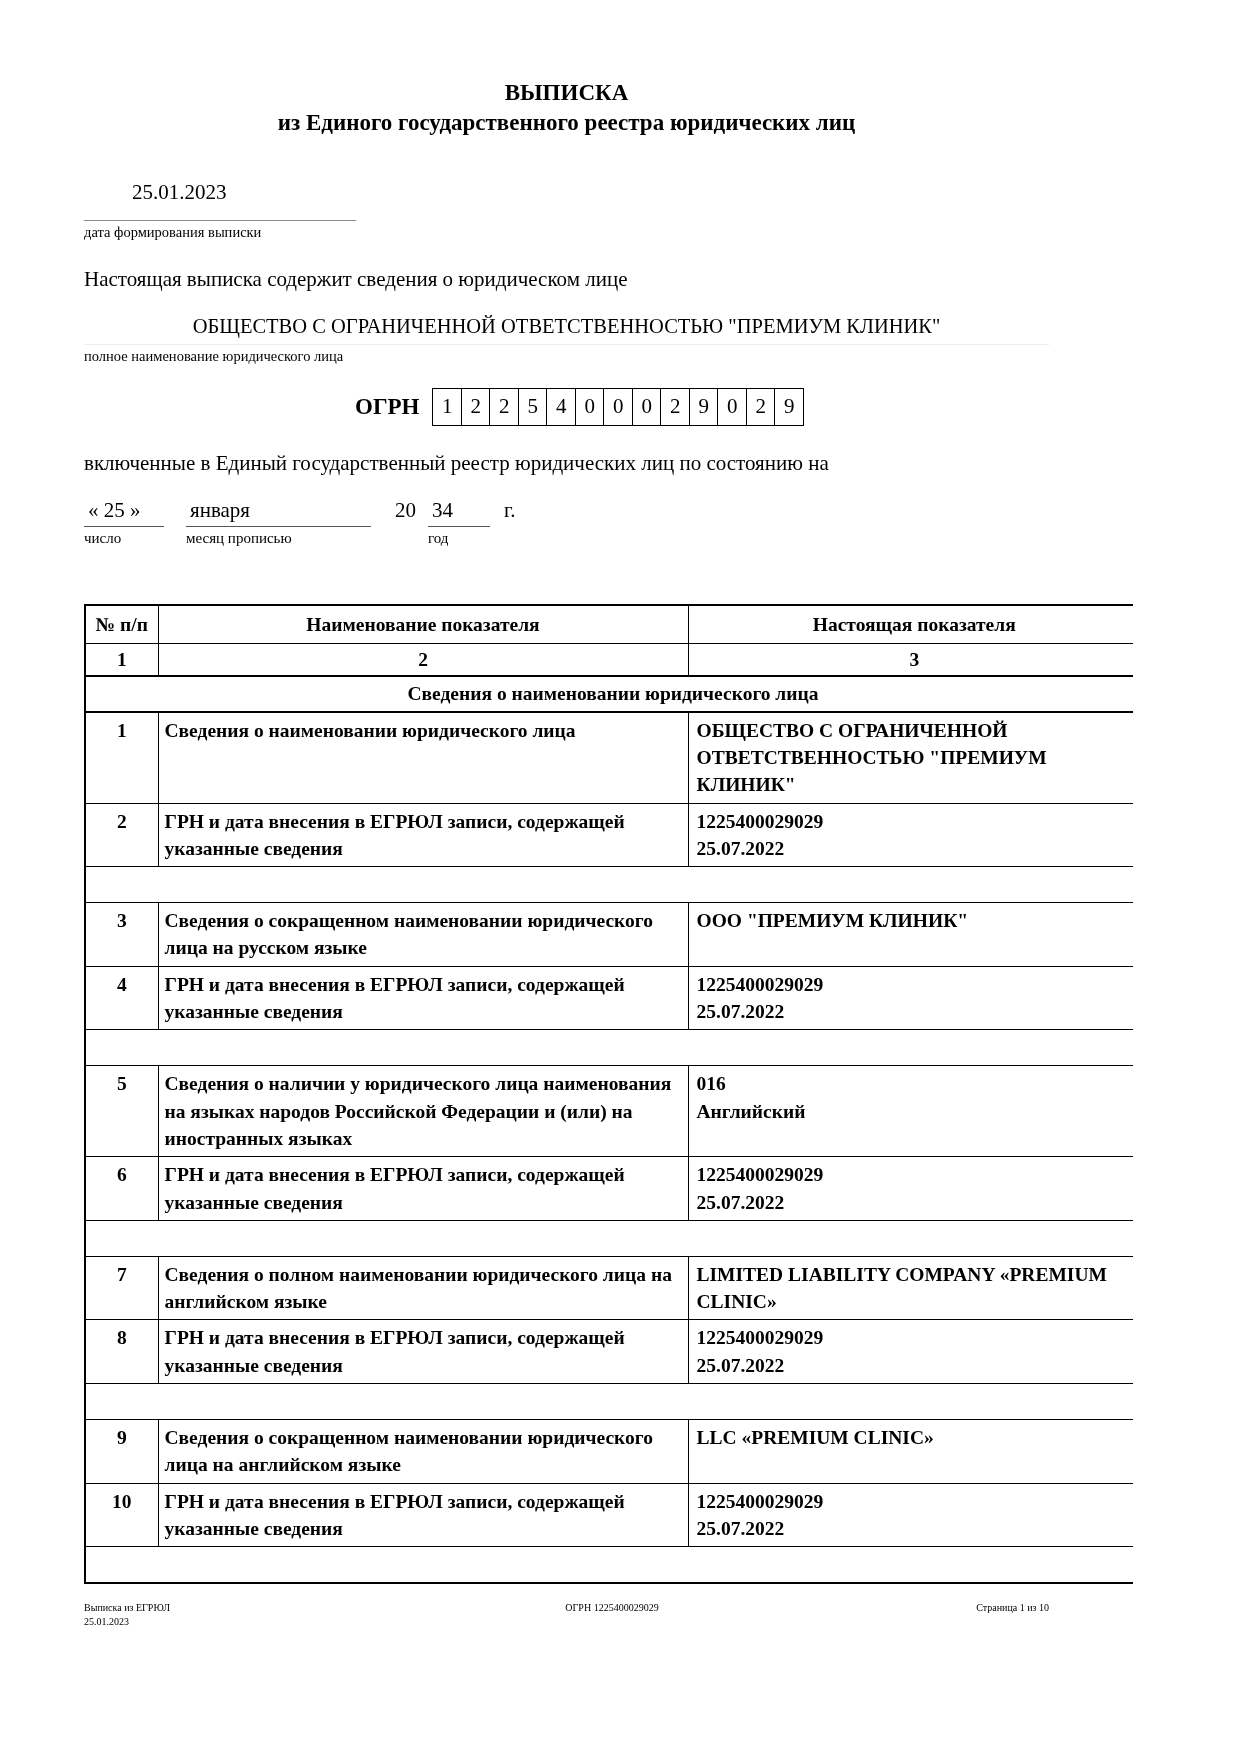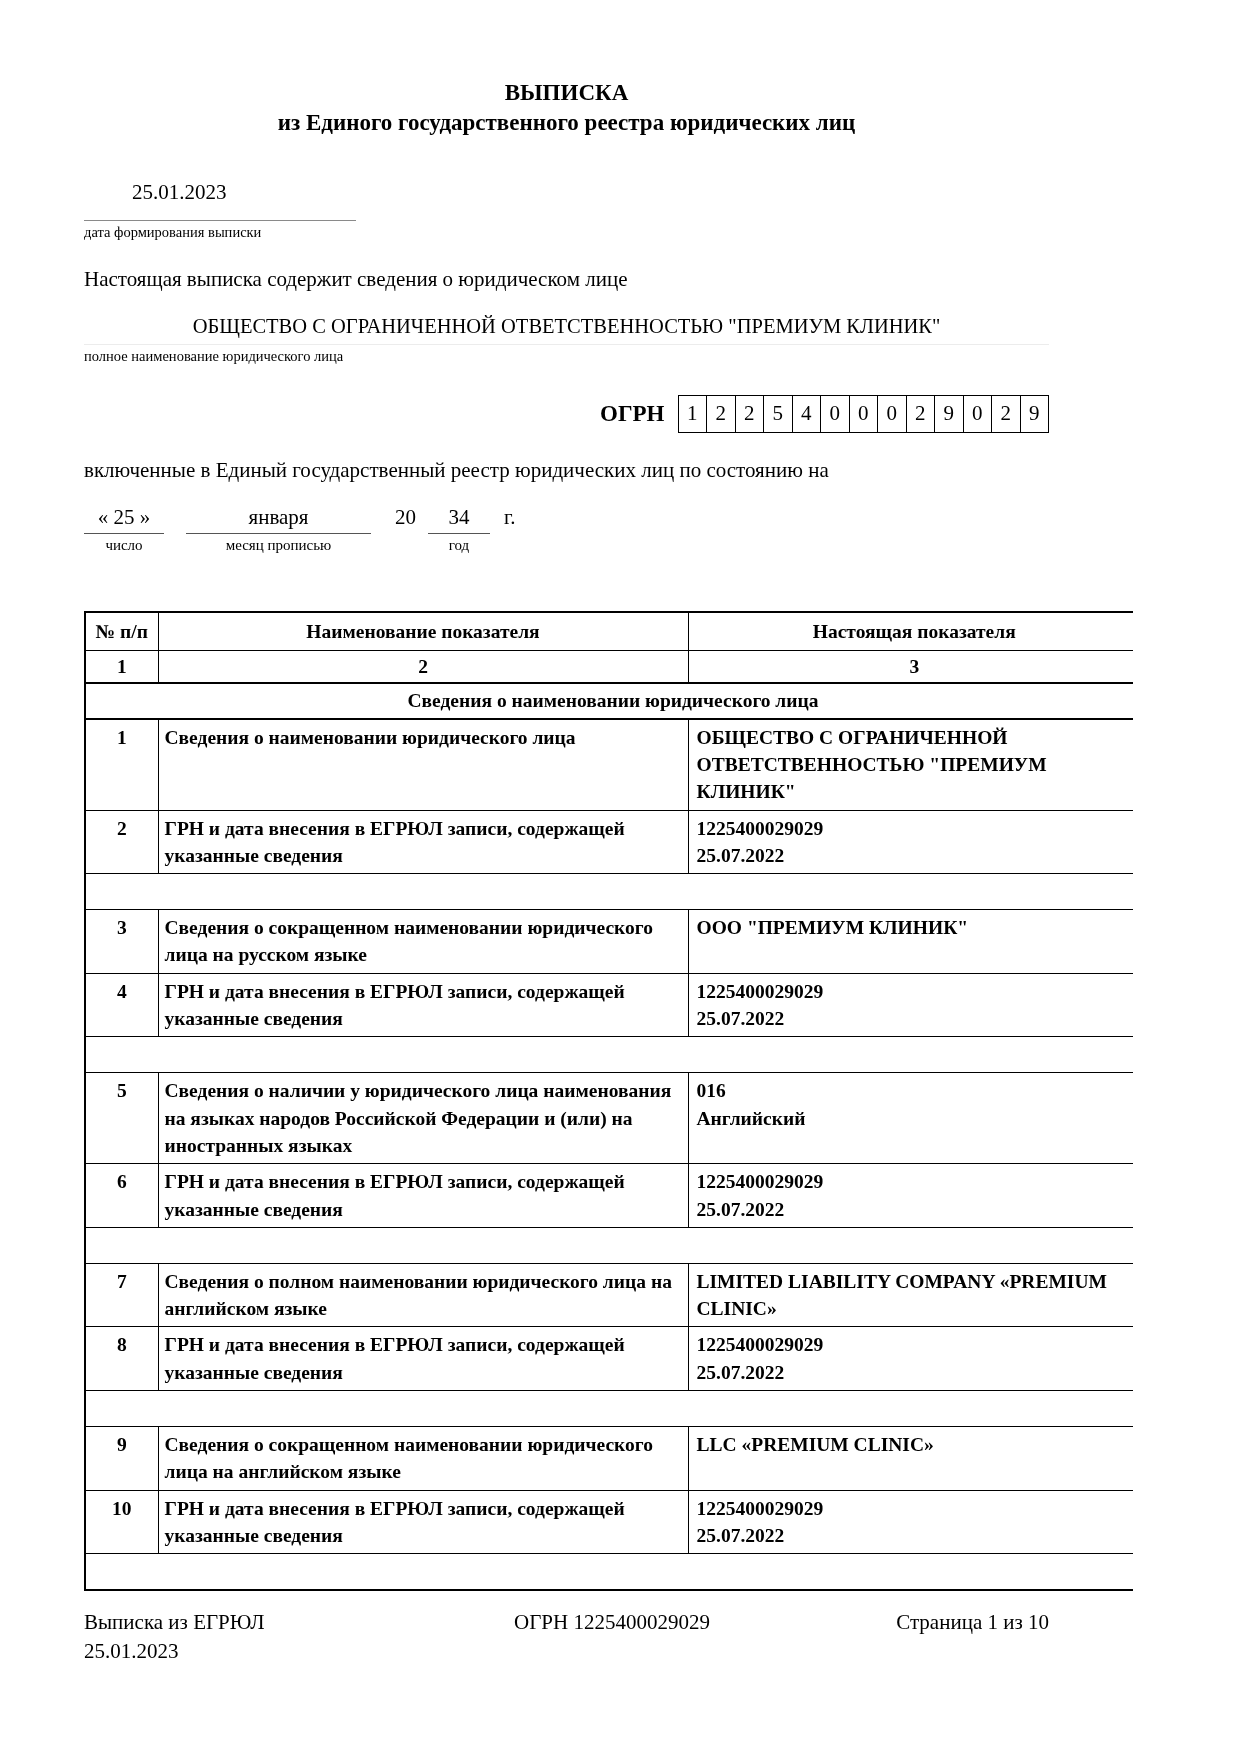--- a/index.html
+++ b/index.html
@@ -25,37 +25,37 @@
   .formation-label { margin-top:3px; font-size:14.5px; }
 
   
   .intro { margin-top:26px; font-size:21px; }
 
   
   .company-name { margin-top:23px; text-align:center; font-size:20.5px; padding-bottom:6px; border-bottom:1px solid #ececec; }
   .company-label { margin-top:3px; text-align:left; font-size:14.5px; }
 
   
-  .ogrn-row { margin-top:30px; margin-left:271px; display:flex; align-items:center;justify-content:flex-end; }
+  .ogrn-row { margin-top:23px; margin-left:271px; display:flex; align-items:center; }
   .ogrn-label { font-size:23px; font-weight:bold; margin-right:13px; }
   .ogrn-boxes { display:flex; }
   .ogrn-box {
     width:29.5px; height:38px;
     border:1px solid #000; margin-left:-1px;
     display:flex; align-items:center; justify-content:center;
     font-size:21px;
   }
   .ogrn-box:first-child { margin-left:0; }
 
   
   .included { margin-top:25px; font-size:21px; }
 
   
   .date-row { margin-top:22px; display:flex; align-items:flex-start; }
-  .df { text-align:center; }
+  .df { }
   .df-line { font-size:21px; padding:0 4px 3px 4px; border-bottom:1px solid #555; white-space:nowrap; }
   .df-label { font-size:15px; margin-top:3px; }
   .df-day { min-width:80px; }
   .df-month { min-width:185px; margin-left:22px; }
   .df-century { font-size:21px; margin-left:24px; padding-bottom:3px; }
   .df-year { min-width:62px; margin-left:12px; }
   .df-suffix { font-size:21px; margin-left:14px; padding-bottom:3px; }
 
   
   table.reg {
@@ -78,21 +78,21 @@
   tr.head-row th { text-align:center; padding:5px 4px; height:38px; vertical-align:middle; }
   tr.colnum-row td { text-align:center; padding:2px 4px; height:30px; border-bottom:2px solid #000; }
   tr.section-row td { text-align:center; font-weight:bold; padding:3px 4px; height:33px; border-bottom:2px solid #000; }
   td.cell-num { text-align:center; padding:4px 2px; }
   td.cell-name { padding:4px 6px; }
   td.cell-value { padding:4px 8px; white-space:pre-line; }
   tr.data-row td { height:62px; }
   tr.spacer-row td { height:36px; border-left:2px solid #000; border-right:2px solid #000; }
 
   
-  .footer { margin-top:17px; display:flex; font-size:21px; line-height:1.4; }
+  .footer { margin-top:17px; display:flex; font-size:10px; line-height:1.4; }
   .footer-left { width:352px; }
   .footer-center { width:352px; text-align:center; }
   .footer-right { flex:1; text-align:right; }
 </style>
 </head>
 <body>
 
 <div class="page">
   <div class="content">
 

